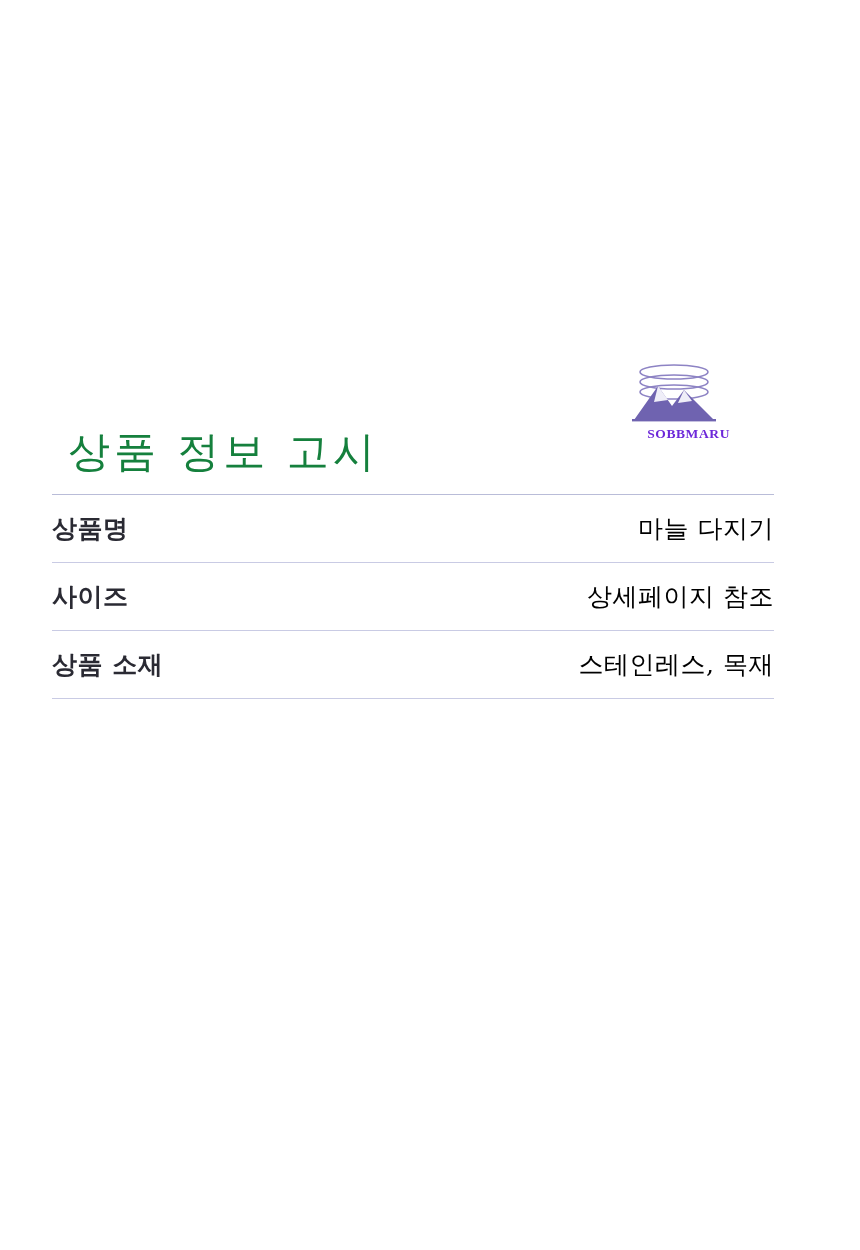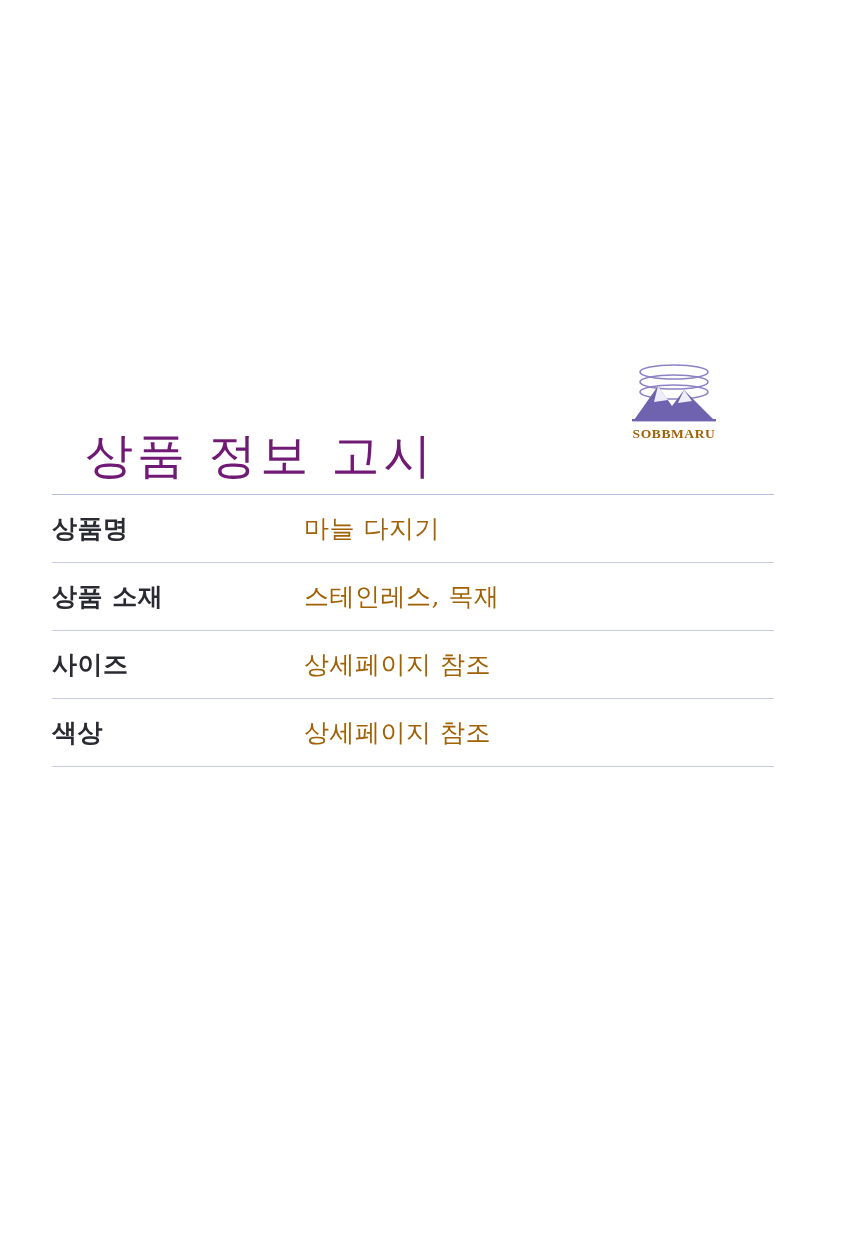--- a/index.html
+++ b/index.html
@@ -32,33 +32,34 @@
   .logo-mark {
     width: 112px;
     height: 68px;
     display: block;
   }
   .logo-text {
     font-family: "Liberation Serif", serif;
     font-weight: bold;
     font-size: 13.5px;
     letter-spacing: 0.6px;
-    color: #a16207;
+    color: #6d28d9;
     margin-top: -2px;
+    text-align: right;
   }
 
   
   .title {
     position: absolute;
-    left: 85px;
+    left: 68px;
     top: 424px;
     font-family: "DejaVu Serif", serif;
-    font-size: 48px;
+    font-size: 42px;
     font-weight: 400;
-    color: #701a75;
+    color: #15803d;
     letter-spacing: 4px;
     white-space: nowrap;
   }
 
   
   .info-table {
     position: absolute;
     left: 52px;
     top: 494px;
     width: 722px;
@@ -85,23 +86,24 @@
     font-size: 25px;
     color: #2a2a33;
     letter-spacing: 0.5px;
     white-space: nowrap;
   }
   .cell-value {
     padding-left: 8px;
     font-family: "DejaVu Serif", serif;
     font-weight: 400;
     font-size: 25px;
-    color: #a16207;
+    color: #000000;
     letter-spacing: 0.5px;
     white-space: nowrap;
+    text-align: right;
   }
 </style>
 </head>
 <body>
 
 <div class="page">
 
   <div class="logo">
     <svg class="logo-mark" viewBox="0 0 112 68" aria-hidden="true">
       <g fill="none" stroke="#8d83c4" stroke-width="1.6">
@@ -119,27 +121,23 @@
 
   <div class="title">상품 정보 고시</div>
 
   <table class="info-table">
     <tbody>
       <tr>
         <td class="cell-label">상품명</td>
         <td class="cell-value">마늘 다지기</td>
       </tr>
       <tr>
-        <td class="cell-label">상품 소재</td>
-        <td class="cell-value">스테인레스, 목재</td>
-      </tr>
-      <tr>
         <td class="cell-label">사이즈</td>
         <td class="cell-value">상세페이지 참조</td>
       </tr>
       <tr>
-        <td class="cell-label">색상</td>
-        <td class="cell-value">상세페이지 참조</td>
+        <td class="cell-label">상품 소재</td>
+        <td class="cell-value">스테인레스, 목재</td>
       </tr>
     </tbody>
   </table>
 
 </div>
 
 </body></html>

